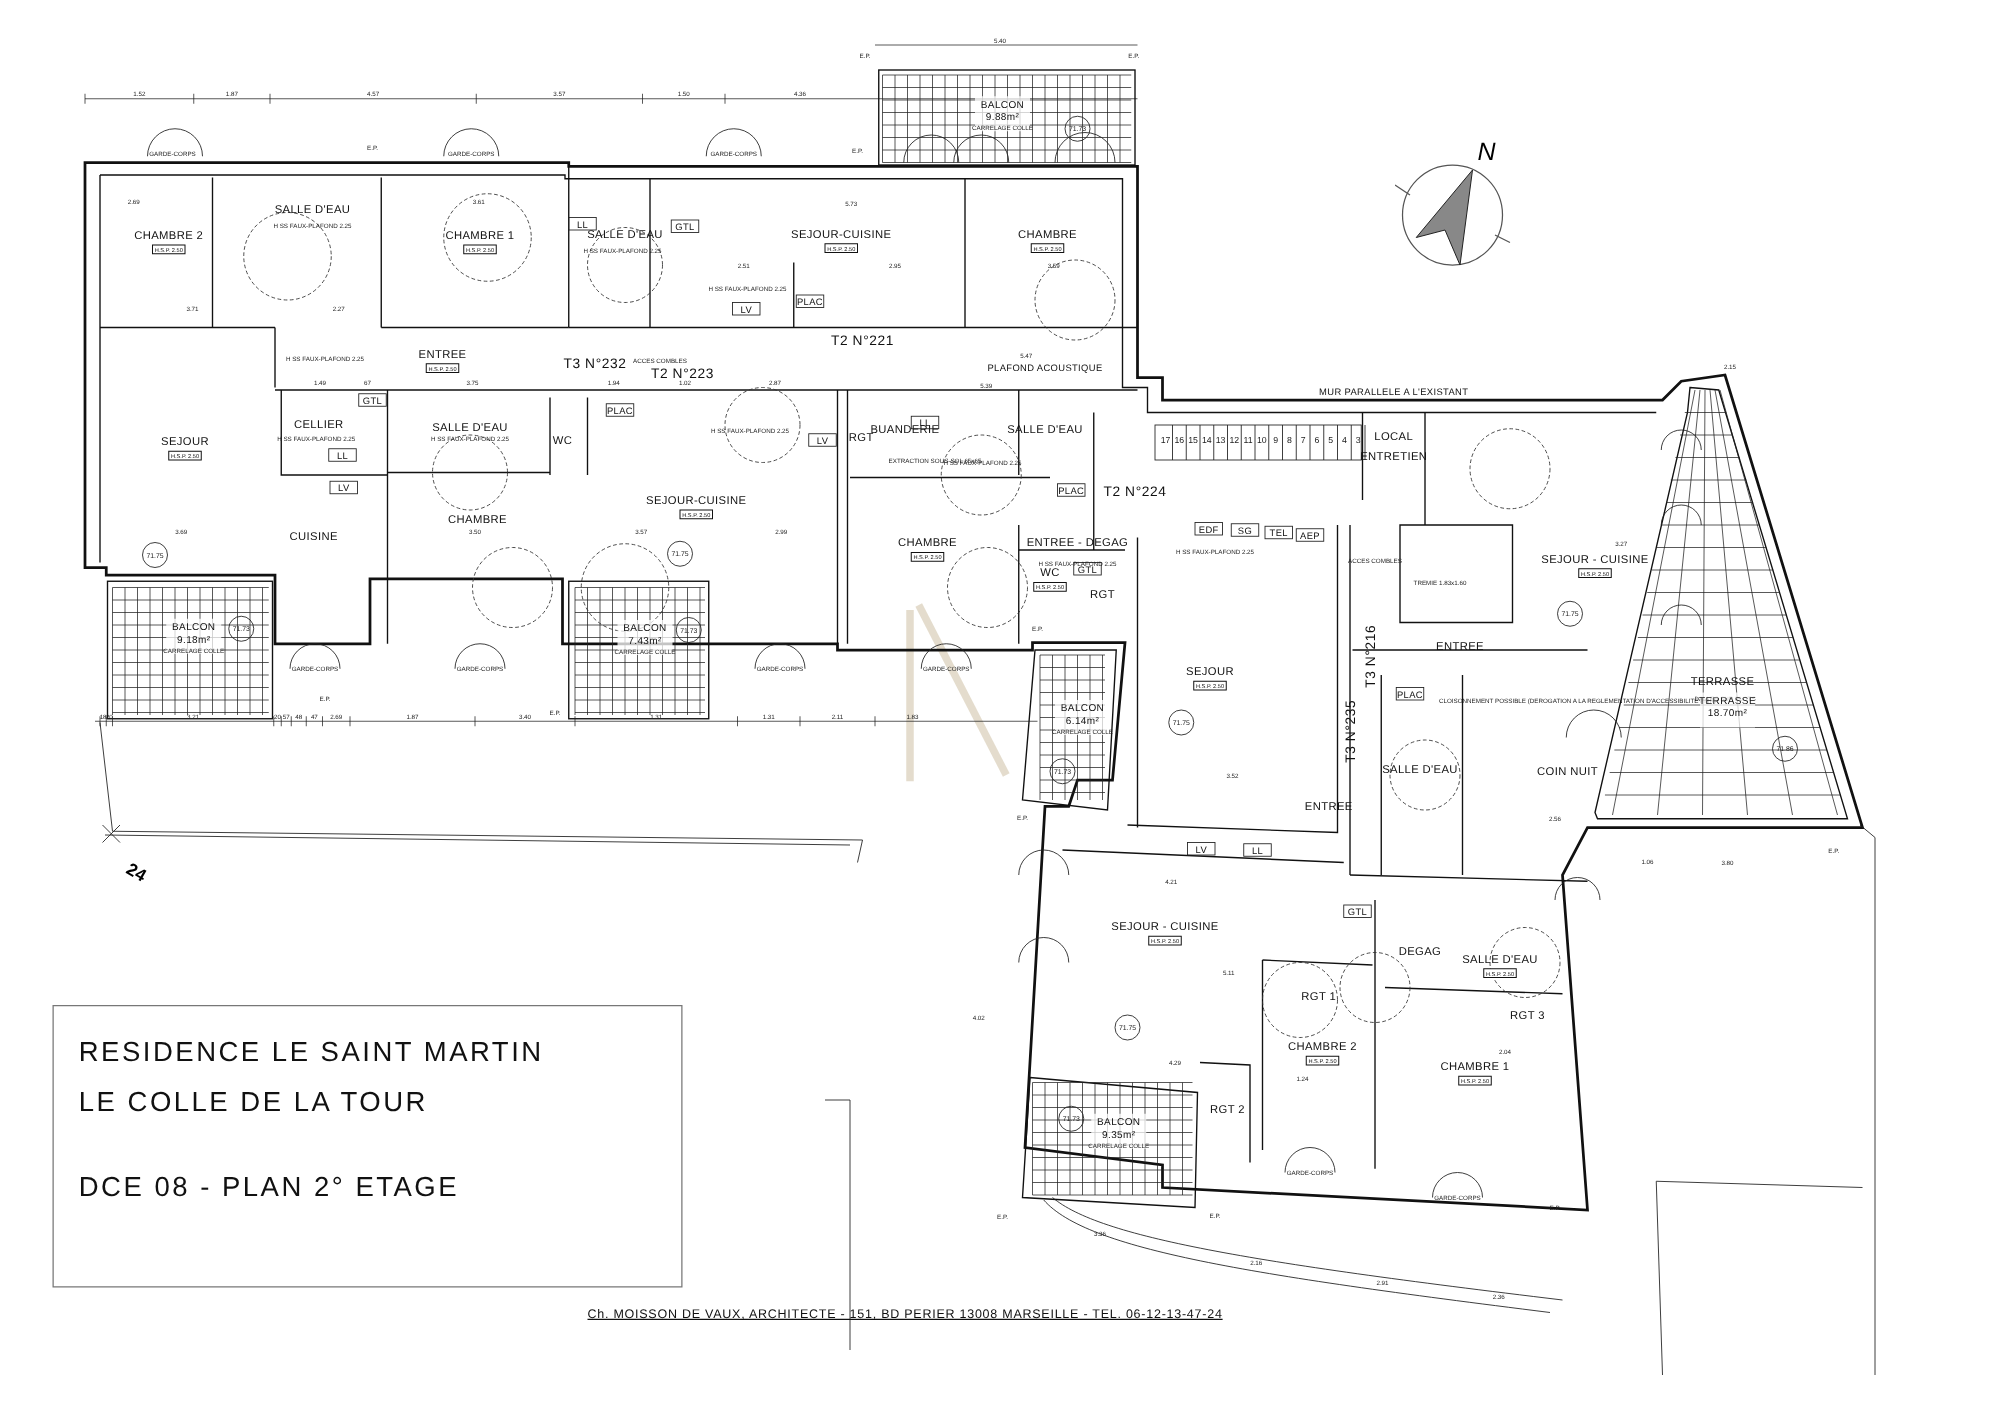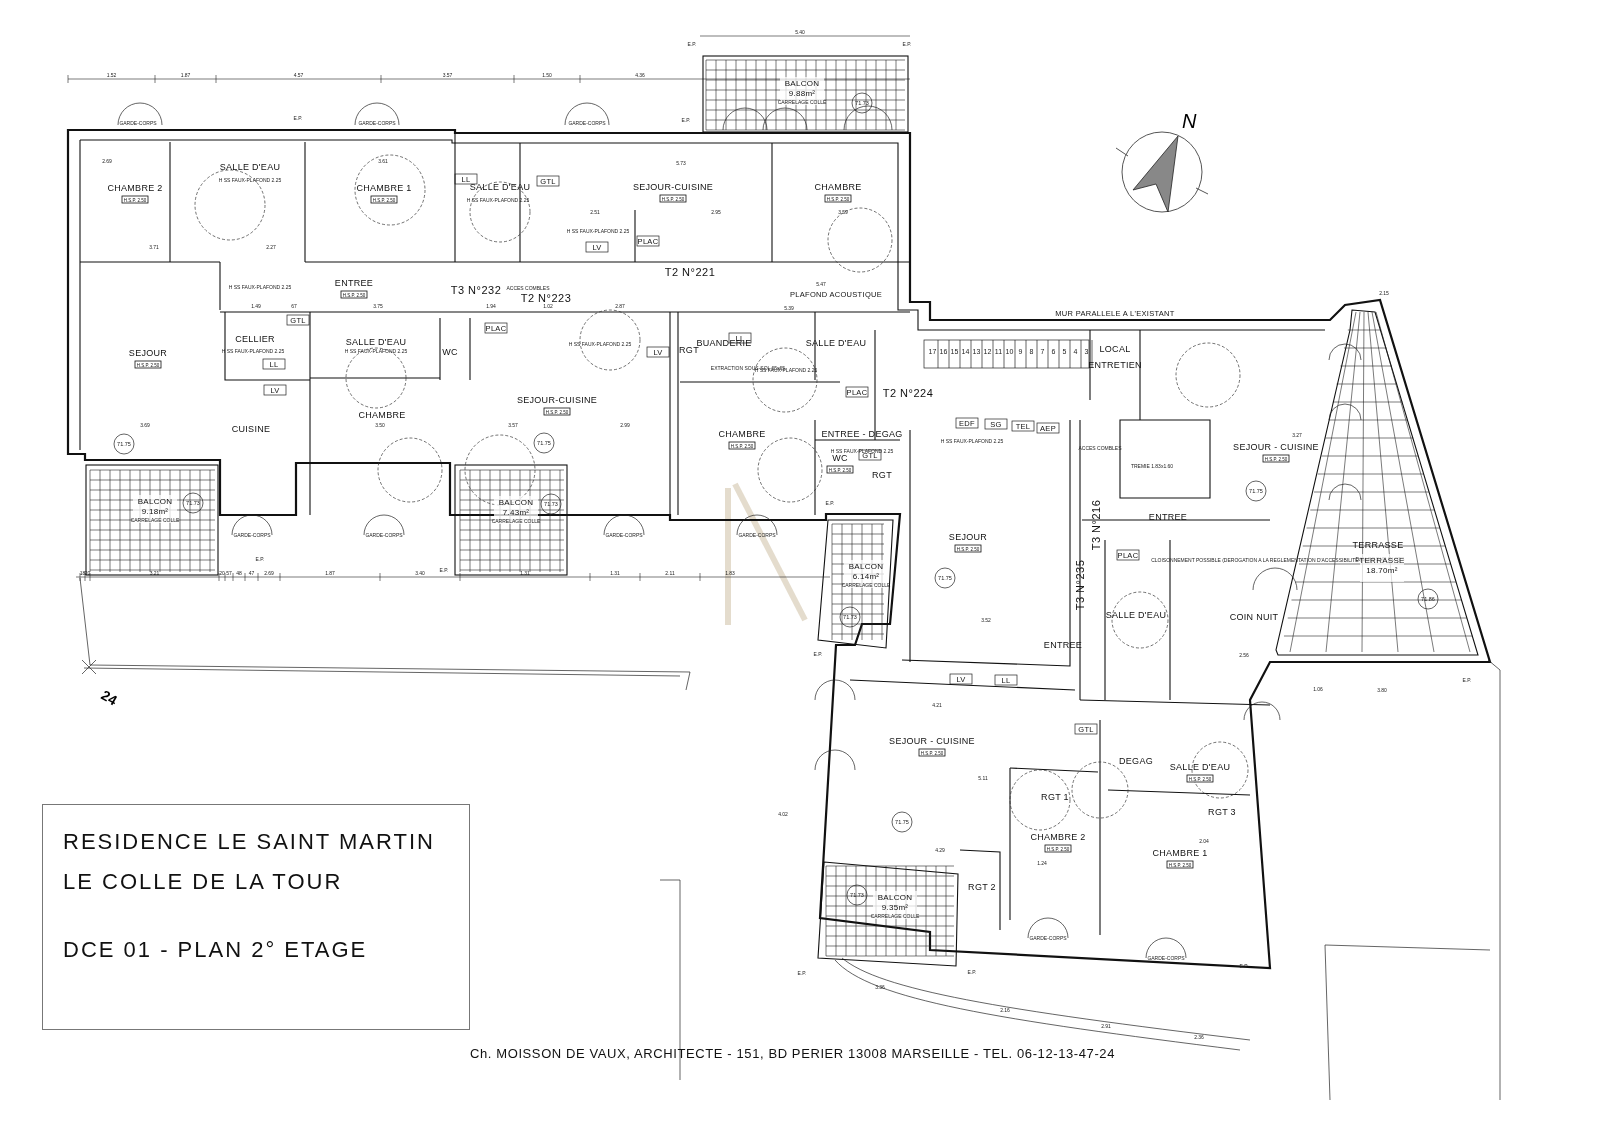--- a/index.html
+++ b/index.html
@@ -12,23 +12,23 @@
   .dim{stroke:#222;stroke-width:.6;fill:none;}
   .grid{stroke:#222;stroke-width:.6;}
   .roomlbl{font-size:9px;letter-spacing:.3px;fill:#111;text-anchor:middle;}
   .apt{font-size:11px;letter-spacing:.5px;fill:#111;text-anchor:middle;}
   .small{font-size:5px;fill:#222;text-anchor:middle;}
   .hsp{font-size:4.5px;fill:#111;text-anchor:middle;}
   .hspbox{fill:#fff;stroke:#111;stroke-width:.8;}
   .door{fill:none;stroke:#222;stroke-width:.7;}
   .lvl{fill:none;stroke:#222;stroke-width:.7;}
   .watermark{stroke:#d9cdb8;stroke-width:6;fill:none;opacity:.7;}
-  .title-box{position:absolute;left:42px;top:804px;width:428px;height:226px;border:1px solid #777;box-sizing:border-box;}
+  .title-box{position:absolute;left:42px;top:804px;width:504px;height:226px;border:1px solid #777;box-sizing:border-box;}
   .title-line{position:absolute;left:20px;font-size:22px;letter-spacing:2px;color:#111;white-space:nowrap;}
-  .footer{position:absolute;left:470px;top:1046px;font-size:13px;letter-spacing:.6px;color:#111;white-space:nowrap;}
+  .footer{position:absolute;left:470px;top:1046px;font-size:10px;letter-spacing:.6px;color:#111;white-space:nowrap;text-decoration:underline;}
   .north{position:absolute;left:1116px;top:108px;width:100px;height:110px;}
 </style>
 </head>
 <body>
 
 <svg id="plan" viewBox="0 0 1600 1130" xmlns="http://www.w3.org/2000/svg">
 
   <g>
     <path class="watermark" d="M735 484 L805 620"></path>
     <path class="watermark" d="M728 488 L728 625"></path>
@@ -661,16 +661,16 @@
     <polygon points="62,28 17,82 40,76 52,104" fill="#888" stroke="#222" stroke-width=".8"></polygon>
     <line x1="0" y1="40" x2="12" y2="48" stroke="#555"></line>
     <line x1="80" y1="80" x2="92" y2="86" stroke="#555"></line>
     <text x="66" y="20" font-size="20" font-family="Liberation Sans, sans-serif" font-style="italic">N</text>
   </svg>
 </div>
 
 <div class="title-box">
   <div class="title-line" style="top:24px">RESIDENCE LE SAINT MARTIN</div>
   <div class="title-line" style="top:64px">LE COLLE DE LA TOUR</div>
-  <div class="title-line" style="top:132px">DCE 01 - PLAN 2° ETAGE</div>
+  <div class="title-line" style="top:132px">DCE 08 - PLAN 2° ETAGE</div>
 </div>
 
 <div class="footer">Ch. MOISSON DE VAUX, ARCHITECTE - 151, BD PERIER 13008 MARSEILLE - TEL. 06-12-13-47-24</div>
 
 </body></html>

